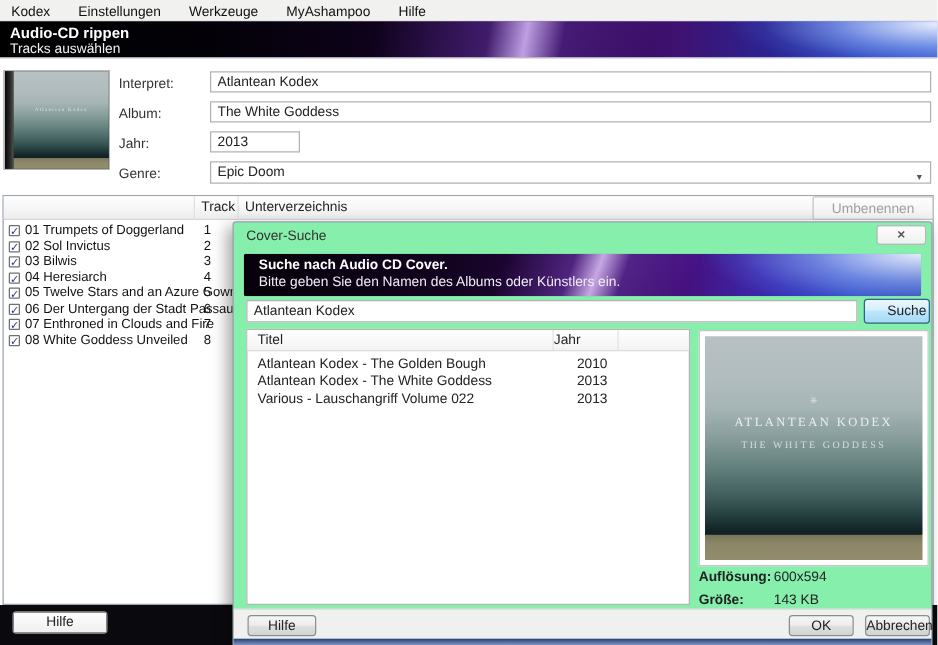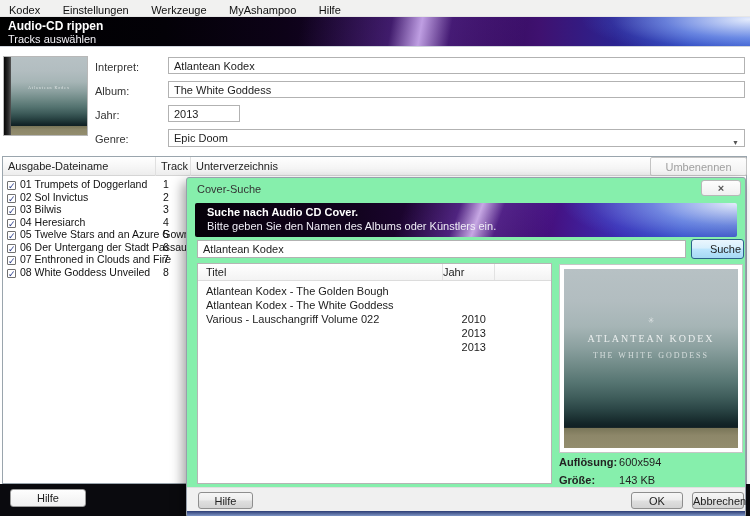--- a/index.html
+++ b/index.html
@@ -77,21 +77,21 @@
   .db-sub { position:absolute; left:12px; top:17px; font-size:11px; color:#efedf6; }
   .search-input { position:absolute; left:10px; top:62px; width:489px; height:18px; border:1px solid #b2b2b2; font:11px "Liberation Sans",sans-serif; padding:0 5px; color:#222; }
 
   .results { position:absolute; left:10px; top:85px; width:355px; height:221px; border:1px solid #b5b5b5; background:#fff; }
   .r-header { position:relative; height:17px; background:linear-gradient(#fff,#f3f3f3); border-bottom:1px solid #dcdcdc; }
   .rh-titel { position:absolute; left:8px; line-height:16px; font-size:11px; color:#222; }
   .rh-jahr { position:absolute; left:244px; width:53px; height:16px; line-height:16px; font-size:11px; color:#222; padding-right:6px; border-left:1px solid #e2e2e2; border-right:1px solid #e2e2e2; }
   .r-rows { padding-top:3px; }
   .r-row { position:relative; height:14px; line-height:14px; font-size:11px; color:#222; white-space:nowrap; }
   .r-titel { position:absolute; left:8px; }
-  .r-jahr { position:absolute; left:244px; width:44px; text-align:right;margin-top:28px; }
+  .r-jahr { position:absolute; left:244px; width:44px; text-align:right; }
 
   .cover-box { position:absolute; left:372px; top:86px; width:184px; height:189px; border:1px solid #c6c6c6; background:#fff; padding:4px; }
   .cover-art { width:100%; height:100%; }
   .emblem { position:absolute; top:26%; width:100%; text-align:center; font-size:8px; color:rgba(255,255,255,0.6); }
   .c-artist { position:absolute; top:36%; width:100%; text-align:center; font-family:"Liberation Serif",serif; font-size:10px; letter-spacing:2px; color:rgba(255,255,255,0.8); text-transform:uppercase; }
   .c-title { position:absolute; top:46%; width:100%; text-align:center; font-family:"Liberation Serif",serif; font-size:8px; letter-spacing:2px; color:rgba(255,255,255,0.65); text-transform:uppercase; }
 
   .info-row { position:absolute; left:372px; font-size:11px; color:#222; }
   .info-row.res { top:278px; }
   .info-row.size { top:296px; }
@@ -134,21 +134,20 @@
 <label class="flabel" style="top:109px">Jahr:</label>
 <input class="finput jahr" style="top: 105px;" value="2013">
 <label class="flabel" style="top:133px">Genre:</label>
 <div class="fselect">
   <span>Epic Doom</span>
   <span class="arrow">▼</span>
 </div>
 
 <div class="list">
   <div class="list-header">
-    <div class="hcol name">Ausgabe-Dateiname</div>
     <div class="hcol track">Track</div>
     <div class="hcol sub">Unterverzeichnis</div>
   </div>
   <div class="lrows">
     <div class="lrow"><span class="cb">✓</span><span>01 Trumpets of Doggerland</span><span class="tnum">1</span></div>
     <div class="lrow"><span class="cb">✓</span><span>02 Sol Invictus</span><span class="tnum">2</span></div>
     <div class="lrow"><span class="cb">✓</span><span>03 Bilwis</span><span class="tnum">3</span></div>
     <div class="lrow"><span class="cb">✓</span><span>04 Heresiarch</span><span class="tnum">4</span></div>
     <div class="lrow"><span class="cb">✓</span><span>05 Twelve Stars and an Azure Gown</span><span class="tnum">5</span></div>
     <div class="lrow"><span class="cb">✓</span><span>06 Der Untergang der Stadt Passau</span><span class="tnum">6</span></div>

